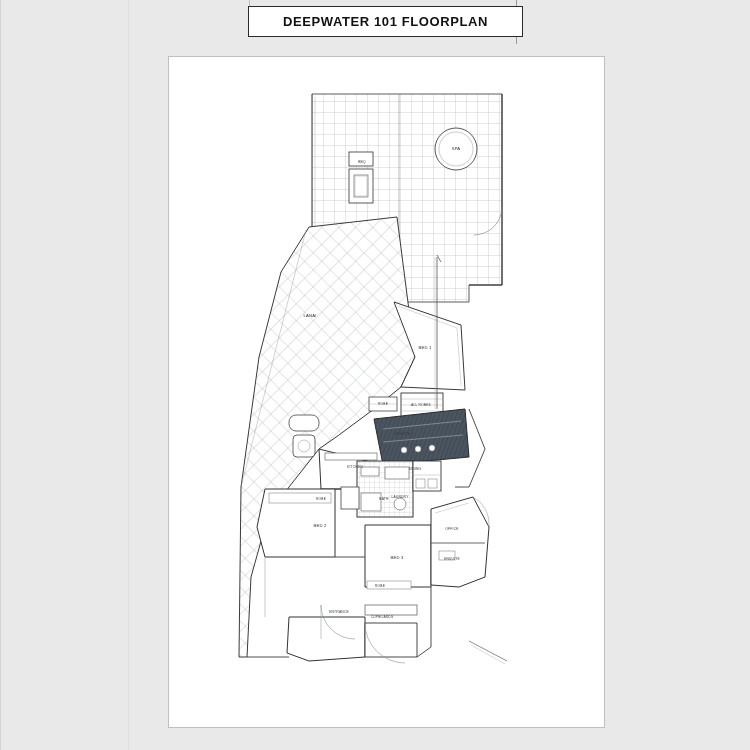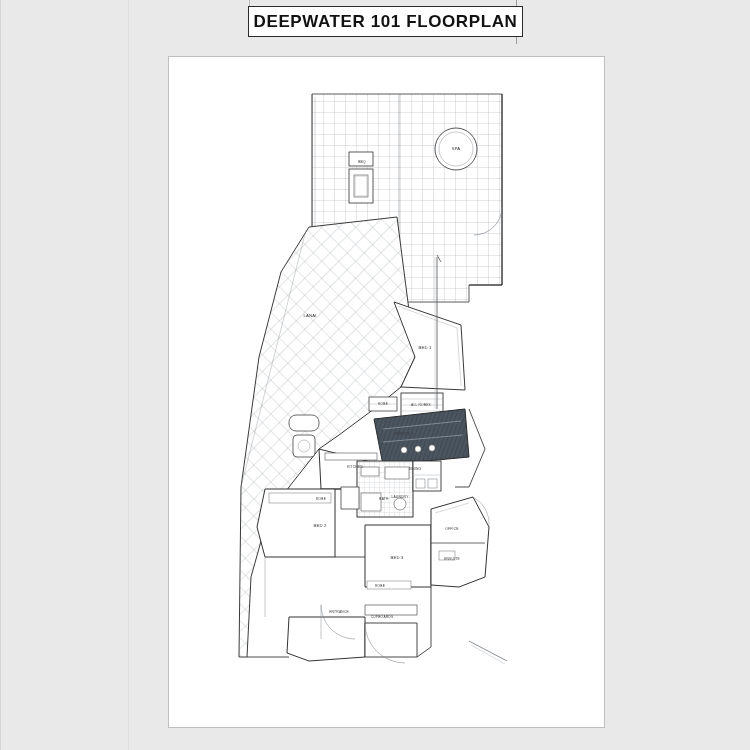--- a/index.html
+++ b/index.html
@@ -43,21 +43,21 @@
     width: 275px;
     height: 31px;
     background: #ffffff;
     border: 1px solid #2b2b2b;
     box-sizing: border-box;
     display: flex;
     align-items: center;
     justify-content: center;
   }
   .title-banner .title-text {
-    font-size: 17px;
+    font-size: 13px;
     font-weight: bold;
     letter-spacing: 0.6px;
     color: #111;
     white-space: nowrap;
   }
   
   .title-tick {
     position: absolute;
     left: 516px;
     top: 0px;

